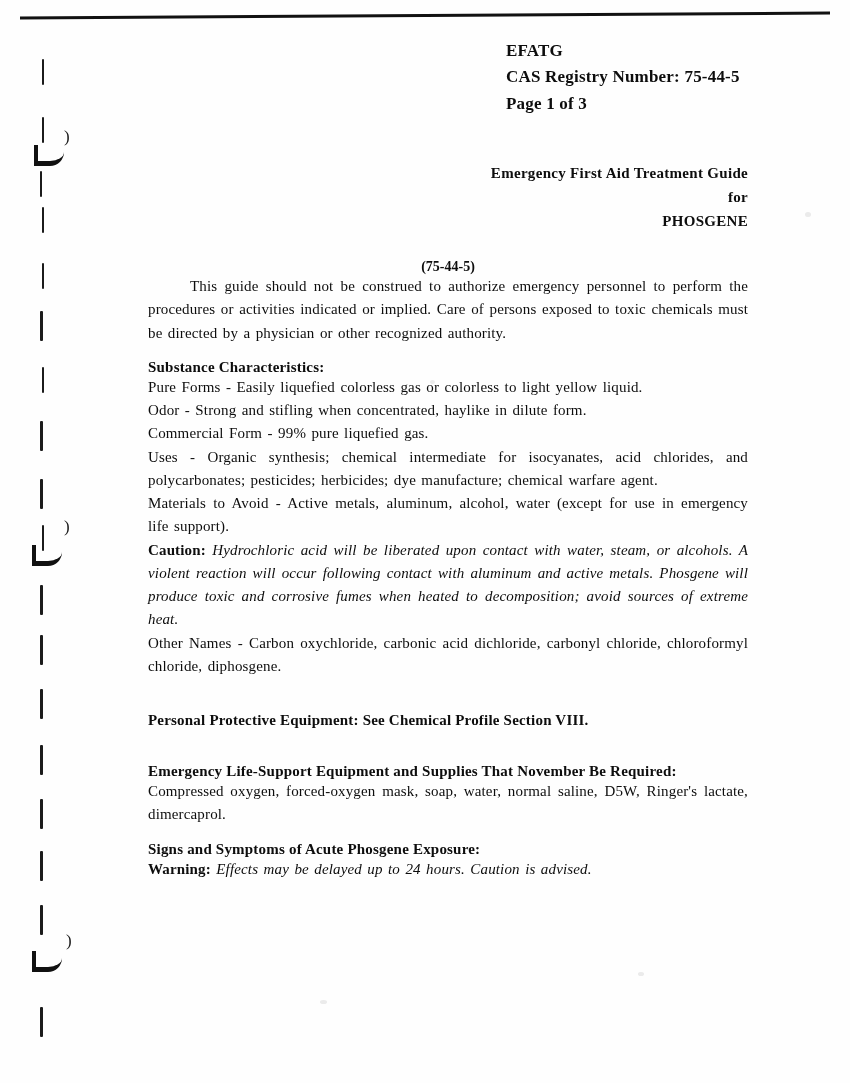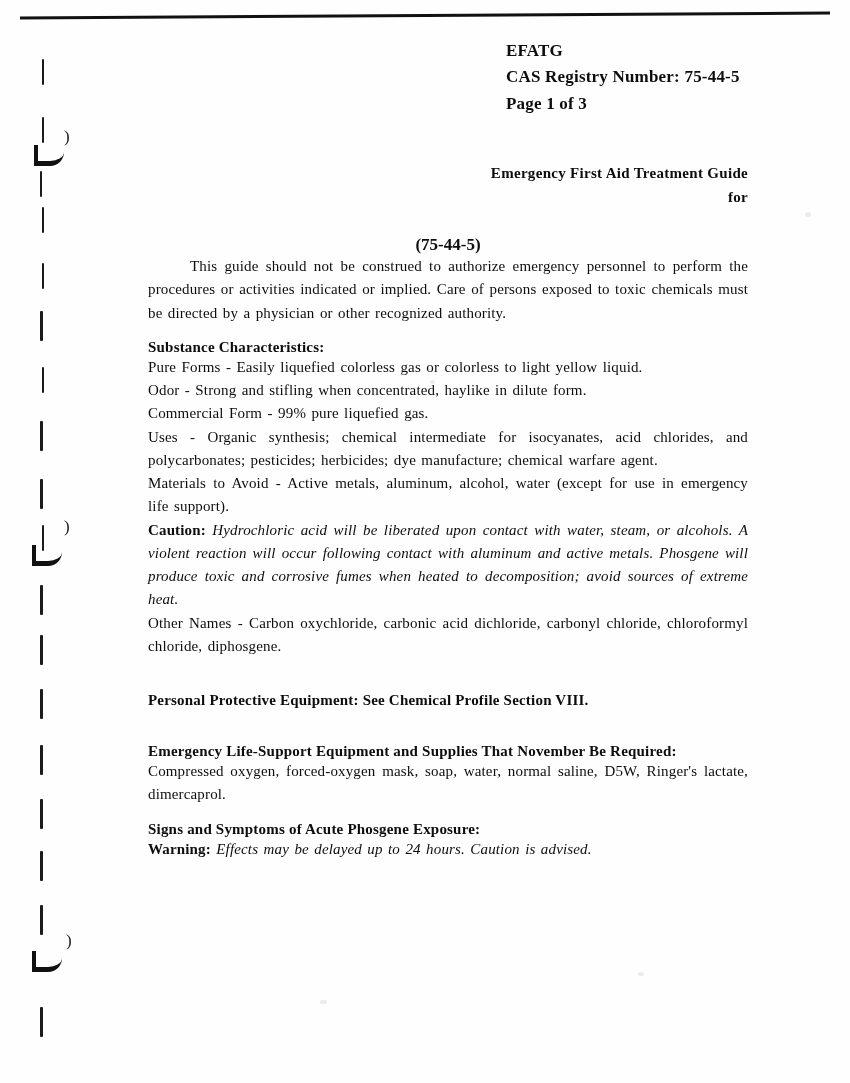--- a/index.html
+++ b/index.html
@@ -81,21 +81,21 @@
     font-weight: bold;
     font-size: 15px;
     line-height: 1.6;
     letter-spacing: .3px;
   }
   .title-block .sub { font-weight: bold; }
   .cas-line {
     margin-top: 26px;
     text-align: center;
     font-weight: bold;
-    font-size: 17px;
+    font-size: 14px;
   }
 
   p.para {
     margin: 0;
     font-size: 15px;
     line-height: 1.55;
     text-align: justify;
     letter-spacing: .15px;
     word-spacing: 1.5px;
   }
@@ -168,20 +168,21 @@
 
     <div class="header-block">
       <div>EFATG</div>
       <div>CAS Registry Number:  75-44-5</div>
       <div>Page 1 of 3</div>
     </div>
 
     <div class="title-block">
       <div>Emergency First Aid Treatment Guide</div>
       <div class="sub">for</div>
+      <div>PHOSGENE</div>
     </div>
     <div class="cas-line">(75-44-5)</div>
 
     <p class="para disclaimer">This guide  should not  be construed  to authorize  emergency personnel to perform the procedures or  activities indicated  or implied.   Care  of persons exposed to  toxic chemicals must be directed by a physician or other recognized authority.</p>
 
     <div class="section-head">Substance Characteristics:</div>
 
     <p class="para entry">Pure Forms - Easily  liquefied  colorless  gas  or  colorless  to  light yellow liquid.</p>
 
     <p class="para entry">Odor - Strong and stifling when concentrated, haylike in dilute form.</p>

